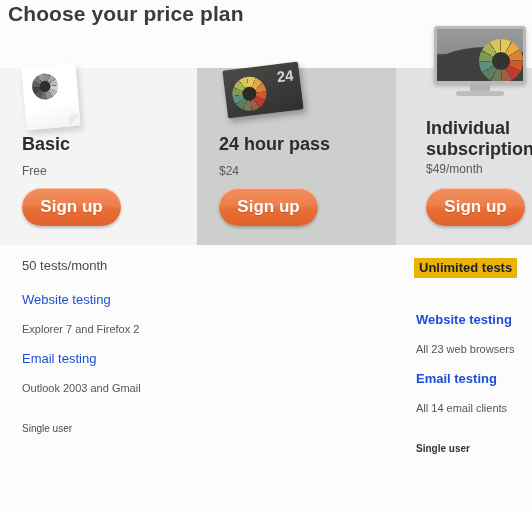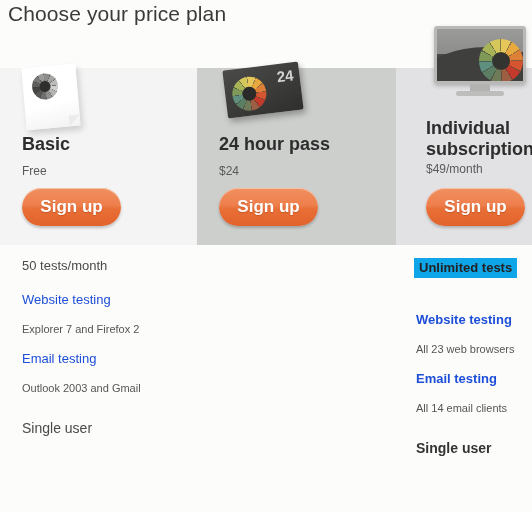--- a/index.html
+++ b/index.html
@@ -7,21 +7,21 @@
     width:532px;height:512px;overflow:hidden;
     background:#fcfdfb;
     font-family:"Liberation Sans","DejaVu Sans",sans-serif;
     -webkit-font-smoothing:antialiased;
   }
   .page{position:relative;width:532px;height:512px;}
 
   
   .page-title{
     position:absolute;left:8px;top:2px;
-    font-size:21px;color:#3b3b3b;font-weight:400;
+    font-size:21px;color:#3b3b3b;font-weight:700;
     letter-spacing:0.1px;white-space:nowrap;
   }
 
   
   .bands{position:absolute;left:0;top:68px;width:532px;height:177px;}
   .band{position:absolute;top:0;height:177px;}
   .band.b1{left:0;width:197px;background:#f4f4f4;}
   .band.b2{left:197px;width:199px;background:#cdcfcd;}
   .band.b3{left:396px;width:136px;background:#e2e1e3;}
 
@@ -142,33 +142,33 @@
 
   
   .features{position:absolute;left:22px;top:258px;width:170px;}
   .col.c1 .features{left:22px;}
   .col.c2 .features{left:219px;}
 
   .feat-head{
     font-size:13px;color:#444;margin:0 0 16px 0;line-height:16px;
   }
   .feat-head.hl{
-    display:inline-block;background:#0ea5e9;color:#222;
+    display:inline-block;background:#eab308;color:#222;
     font-weight:700;font-size:13px;padding:2px 5px;margin-left:-2px;
   }
   .feat{margin:0 0 13px 0;}
   .feat a{
     display:inline-block;color:#1d4ed8;font-size:13px;font-weight:700;
     line-height:17px;cursor:pointer;
   }
   .feat .sub{
     display:block;font-size:11px;color:#555;margin-top:14px;line-height:14px;
   }
   .feat-plain{
-    font-size:14px;color:#333;font-weight:700;line-height:17px;margin:0;
+    font-size:10px;color:#333;font-weight:700;line-height:17px;margin:0;
   }
   .col.c1 .feat-plain{font-weight:400;color:#4a4a4a;}
   .col.c1 .feat a{font-weight:400;}
   .col.c1 .feat-head{font-weight:400;color:#4a4a4a;}
   .spacer{height:12px;}
 </style>
 </head>
 <body>
 
 <div class="page">

